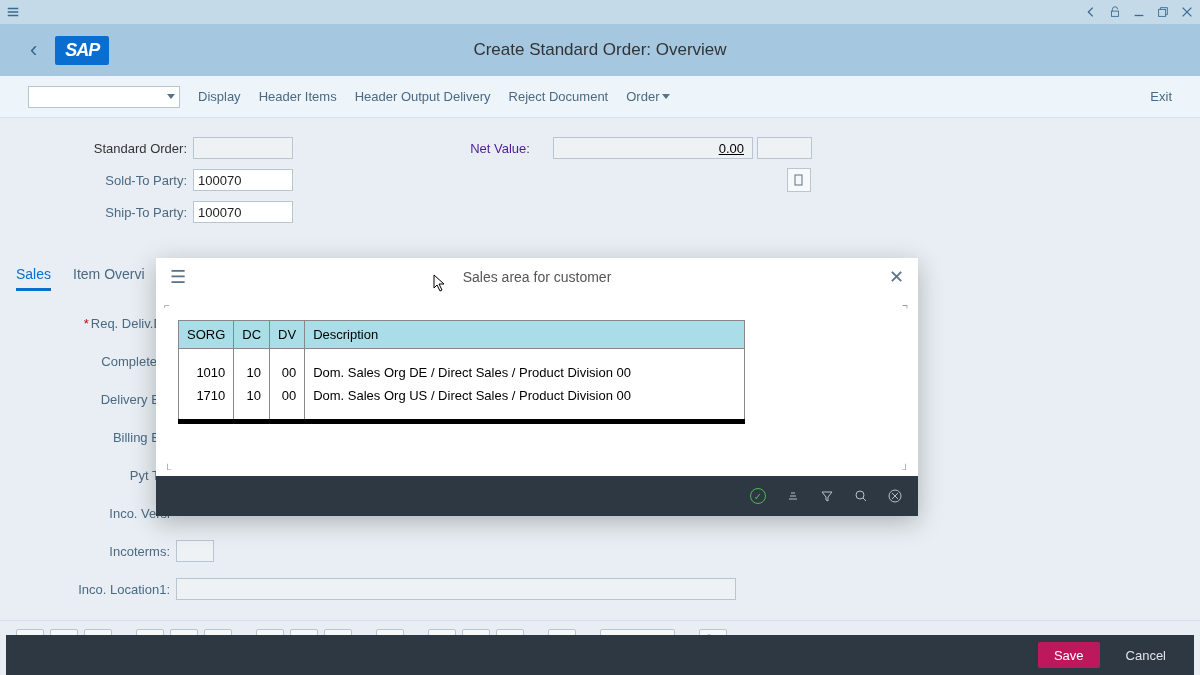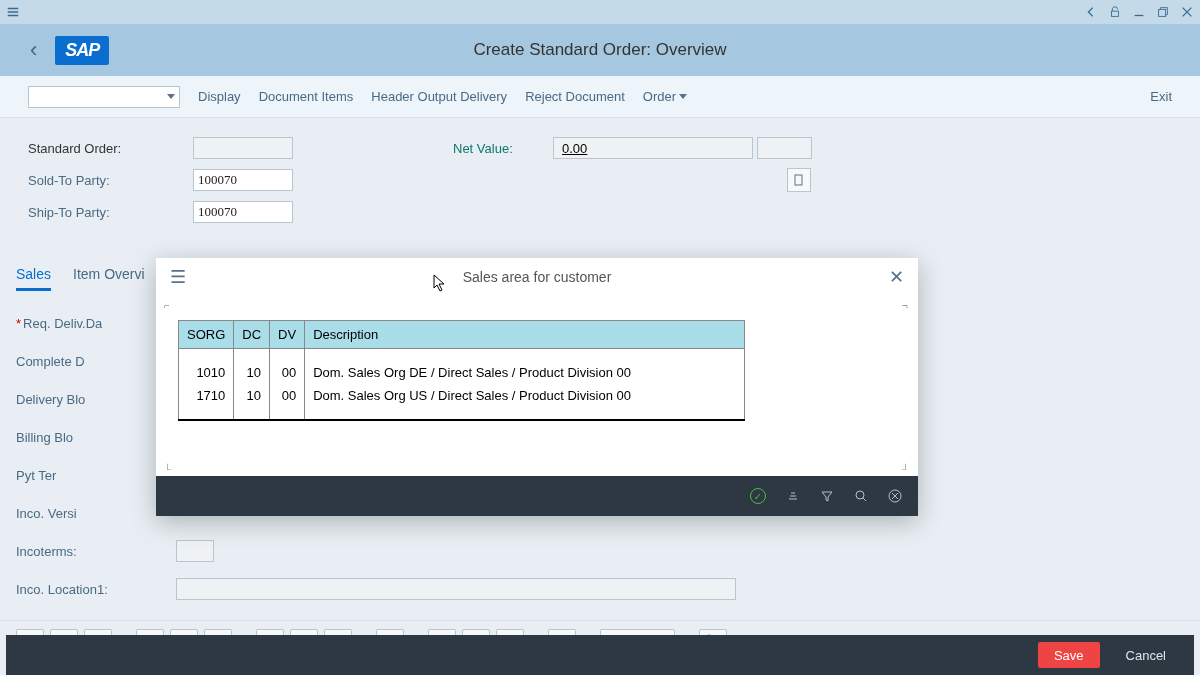--- a/index.html
+++ b/index.html
@@ -20,27 +20,27 @@
     
     .toolbar { height: 42px; background: #edf4fa; display: flex; align-items: center; padding: 0 28px; gap: 18px; border-bottom: 1px solid #d5e2ec; }
     .toolbar-dropdown { width: 152px; height: 22px; border: 1px solid #b8c6d1; background: white; display: flex; align-items: center; justify-content: flex-end; padding: 0 4px; }
     .toolbar-link { color: #4a6a84; font-size: 13px; cursor: pointer; }
     .toolbar-more { color: #4a6a84; font-size: 13px; display: flex; align-items: center; gap: 3px; }
     .toolbar-exit { margin-left: auto; color: #4a6a84; font-size: 13px; cursor: pointer; }
 
     
     .form-area { padding: 18px 28px 10px 28px; }
     .form-row { display: flex; align-items: center; margin-bottom: 8px; height: 24px; }
-    .form-label { width: 165px; text-align: left; color: #4a6a84; font-size: 13px; padding-right: 6px; }
+    .form-label { width: 165px; text-align: right; color: #4a6a84; font-size: 13px; padding-right: 6px; }
     .form-label.black { color: #333; }
     .form-input { height: 22px; border: 1px solid #b8c6d1; background: #eef2f5; padding: 0 4px; font-size: 13px; }
-    .form-input.active { background: white; color: #222; font-weight: 500; font-family: Liberation Serif, serif; }
+    .form-input.active { background: white; color: #222; font-weight: 500; }
     .form-input.readonly { background: #eef2f5; }
-    .net-value-label { width: 70px; text-align: left; color: #0f766e; font-size: 13px; padding-right: 6px; }
-    .net-value-input { width: 200px; height: 22px; border: 1px solid #b8c6d1; background: #eef2f5; padding: 0 8px; font-size: 13px; text-decoration: underline; }
+    .net-value-label { width: 70px; text-align: center; color: #4c1d95; font-size: 13px; padding-right: 6px; }
+    .net-value-input { width: 200px; height: 22px; border: 1px solid #b8c6d1; background: #eef2f5; text-align: right; padding: 0 8px; font-size: 13px; text-decoration: underline; }
     .net-value-curr { width: 55px; height: 22px; border: 1px solid #b8c6d1; background: #eef2f5; margin-left: 4px; }
     .icon-btn-sm { width: 24px; height: 24px; border: 1px solid #b8c6d1; background: #f6f8fa; display: flex; align-items: center; justify-content: center; cursor: pointer; margin-left: 6px; }
 
     
     .tabs { display: flex; gap: 22px; padding: 0 16px; border-bottom: 1px solid transparent; margin-top: 18px; }
     .tab { color: #4a6a84; font-size: 14px; padding: 6px 0; cursor: pointer; }
     .tab.active { color: #0a6ed1; border-bottom: 3px solid #0a6ed1; }
 
     
     .sales-form { padding: 16px 16px 8px 16px; }
@@ -50,42 +50,42 @@
 
     
     .bottom-toolbar { display: flex; align-items: center; gap: 6px; padding: 8px 16px; border-top: 1px solid #d5e2ec; }
     .tb-btn { width: 28px; height: 24px; border: 1px solid #b8c6d1; background: #f6f8fa; display: flex; align-items: center; justify-content: center; cursor: pointer; border-radius: 2px; font-size: 12px; color: #4a6a84; }
     .tb-group-btn { height: 24px; border: 1px solid #b8c6d1; background: #f6f8fa; display: flex; align-items: center; padding: 0 10px; cursor: pointer; font-size: 13px; color: #4a6a84; gap: 5px; border-radius: 2px; }
     .tb-sep { width: 12px; }
 
     
     .footer { position: absolute; bottom: 0; left: 6px; right: 6px; height: 40px; background: #2d3842; display: flex; align-items: center; justify-content: flex-end; gap: 10px; padding: 0 12px; }
     .footer-btn { height: 26px; padding: 0 16px; font-size: 13px; display: flex; align-items: center; cursor: pointer; border-radius: 2px; }
-    .footer-btn.primary { background: #ef4444; color: white; }
+    .footer-btn.primary { background: #be185d; color: white; }
     .footer-btn.secondary { color: #e0e5ea; }
 
     
     .dialog { position: absolute; left: 156px; top: 258px; width: 762px; background: white; box-shadow: 0 6px 24px rgba(0,0,0,0.25); z-index: 50; }
     .dialog-header { height: 38px; display: flex; align-items: center; padding: 0 14px; position: relative; border-bottom: 1px solid transparent; }
     .dialog-header .menu { font-size: 18px; color: #5a7289; cursor: pointer; }
     .dialog-title { position: absolute; left: 50%; transform: translateX(-50%); color: #555; font-size: 14px; }
     .dialog-close { position: absolute; right: 14px; font-size: 18px; color: #5a7289; cursor: pointer; }
     .dialog-body { padding: 24px 22px 30px 22px; min-height: 180px; position: relative; }
     .corner-mark { position: absolute; width: 8px; height: 8px; color: #999; font-size: 10px; }
     .corner-tl { top: 4px; left: 8px; }
     .corner-tr { top: 4px; right: 8px; }
     .corner-bl { bottom: 4px; left: 8px; }
     .corner-br { bottom: 4px; right: 8px; }
 
     .dialog-table { border-collapse: collapse; font-family: "Courier New", monospace; font-size: 13px; }
     .dialog-table th { background: #a9dde8; padding: 6px 8px; text-align: left; border: 1px solid #888; font-weight: normal; }
     .dialog-table td { padding: 4px 8px; border-left: 1px solid #888; border-right: 1px solid #888; text-align: right; }
     .dialog-table td.desc { text-align: left; }
     .dialog-table tbody tr:first-child td { padding-top: 16px; margin-top: 19px; }
-    .dialog-table tbody tr:last-child td { padding-bottom: 16px; border-bottom: 2px solid #000000; }
+    .dialog-table tbody tr:last-child td { padding-bottom: 16px; border-bottom: 5px solid #000000; }
     .dialog-table thead tr:first-child th { border-top: 1px solid #888; }
     .dialog-table tbody { border-bottom: 1px solid #888; }
 
     .dialog-footer { height: 40px; background: #2d3842; display: flex; align-items: center; justify-content: flex-end; gap: 20px; padding: 0 16px; }
     .dialog-footer-icon { color: #b5c0ca; cursor: pointer; display: flex; }
     .dialog-footer-icon.ok { color: #4fb84f; border: 1px solid #4fb84f; border-radius: 50%; width: 16px; height: 16px; align-items:center; justify-content:center; font-size:10px; }
 
     .cursor-arrow { position: absolute; left: 433px; top: 274px; z-index: 60; pointer-events: none; }
 
     .chevron-down { display: inline-block; width: 0; height: 0; border-left: 4px solid transparent; border-right: 4px solid transparent; border-top: 5px solid #5a7289; }
@@ -136,21 +136,21 @@
   <span class="back">‹</span>
   <span class="sap-logo">SAP</span>
   <span class="title-text">Create Standard Order: Overview</span>
 </div>
 
 <div class="toolbar">
   <div class="toolbar-dropdown">
       <span class="chevron-down"></span>
     </div>
   <span class="toolbar-link">Display</span>
-  <span class="toolbar-link">Document Items</span>
+  <span class="toolbar-link">Header Items</span>
   <span class="toolbar-link">Header Output Delivery</span>
   <span class="toolbar-link">Reject Document</span>
   <span class="toolbar-more">
       <span>Order</span> 
       <span class="chevron-down"></span>
     </span>
   <span class="toolbar-exit">Exit</span>
 </div>
 
 <div class="form-area">

